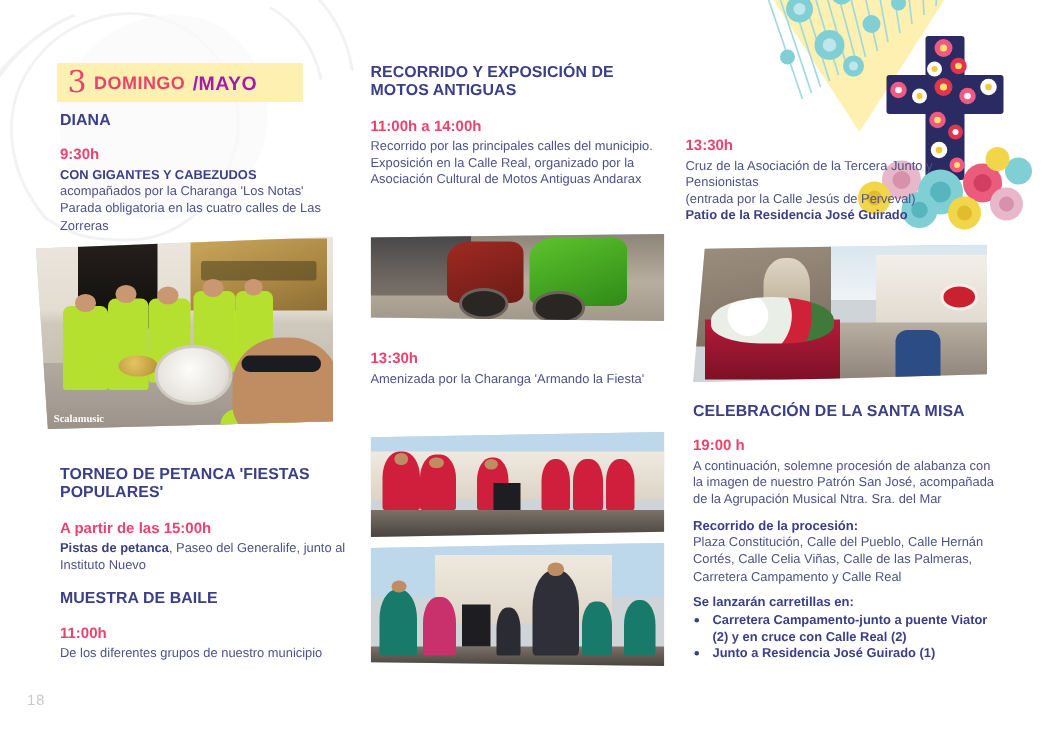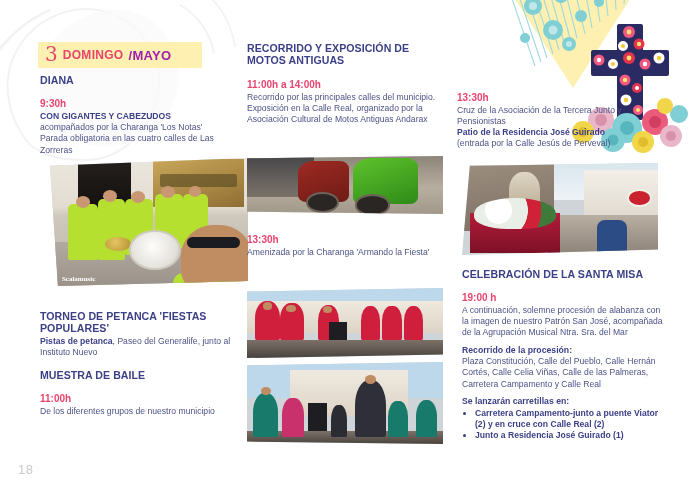--- a/index.html
+++ b/index.html
@@ -62,21 +62,21 @@
     margin:6px 0 1px 0;font-size:8.7px;font-weight:bold;color:#3b3f86;line-height:1.25;
   }
   ul.ev-list{
     margin:1px 0 0 0;padding-left:13px;font-size:8.6px;color:#3b3f86;
     line-height:1.28;font-weight:bold;
   }
   ul.ev-list li{margin:0;}
 
   
   .photo{position:absolute;overflow:hidden;background:#cfd4d8;}
-  .ph-band{left:50px;top:158px;width:198px;height:128px;
+  .ph-band{left:24px;top:158px;width:198px;height:128px;
      clip-path:polygon(0 6%,100% 0,100% 96%,4% 100%);}
   .ph-motos{left:247px;top:156px;width:196px;height:58px;
      clip-path:polygon(0 4%,100% 0,100% 100%,0 96%);}
   .ph-dance1{left:247px;top:288px;width:196px;height:70px;
      clip-path:polygon(0 5%,100% 0,100% 95%,0 100%);}
   .ph-dance2{left:247px;top:362px;width:196px;height:82px;
      clip-path:polygon(0 4%,100% 0,100% 100%,0 97%);}
   .ph-proc{left:462px;top:163px;width:196px;height:92px;
      clip-path:polygon(4% 3%,100% 0,100% 94%,0 100%);}
 
@@ -148,21 +148,21 @@
      background:linear-gradient(180deg,#b9aea2,#8d8277);}
   .pp-man{position:absolute;right:16%;bottom:0;width:15%;height:38%;
      background:#2c4c86;border-radius:8px 8px 0 0;}
   .pp-stop{position:absolute;right:3%;top:28%;width:11%;height:15%;border-radius:50%;
      background:#c9222e;border:2px solid #f3efe8;}
 
   
   .deco{position:absolute;right:0;top:-4px;width:205px;height:160px;}
 
   .pagenum{
-    position:absolute;left:18px;top:462px;font-size:13px;color:#c9c9cf;
+    position:absolute;left:18px;top:462px;font-size:10px;color:#c9c9cf;
     letter-spacing:.4px;
   }
 </style>
 </head>
 <body>
 
 <div class="page">
 
   <svg class="watermark" viewBox="0 0 290 250">
     <g fill="none" stroke="#e9e9ec" stroke-width="2">
@@ -276,20 +276,21 @@
       <p class="ev-time">9:30h</p>
       <p class="ev-body" style="font-weight:bold;color:#3b3f86;">CON GIGANTES Y CABEZUDOS</p>
       <p class="ev-body" style="white-space:pre-line">acompañados por la Charanga 'Los Notas'
 Parada obligatoria en las cuatro calles de Las Zorreras</p>
     </div>
   </div>
 
   <div class="col" style="left:40px;top:310px;width:200px;">
     <div class="ev">
       <h3 class="ev-title">TORNEO DE PETANCA 'FIESTAS POPULARES'</h3>
+      <p class="ev-time">A partir de las 15:00h</p>
       <p class="ev-body"><b>Pistas de petanca</b><span>, Paseo del Generalife, junto al Instituto Nuevo</span></p>
     </div>
     <div class="ev" style="margin-top:11px;">
       <h3 class="ev-title">MUESTRA DE BAILE</h3>
       <p class="ev-time">11:00h</p>
       <p class="ev-body">De los diferentes grupos de nuestro municipio</p>
     </div>
   </div>
 
   <div class="photo ph-band">
@@ -367,22 +368,22 @@
     <div class="dress-pnk" style="left:55%;width:16%;height:70%;background:#2f2f3a;"></div>
     <div class="d-head" style="left:60%;top:16%;width:6%;height:11%;"></div>
     <div class="dress-grn" style="left:72%;width:10%;height:44%;"></div>
     <div class="dress-grn" style="left:86%;width:11%;height:46%;"></div>
   </div>
 
   <div class="col col-right">
     <div class="ev">
       <p class="ev-time">13:30h</p>
       <p class="ev-body">Cruz de la Asociación de la Tercera Junto y Pensionistas</p>
+      <p class="ev-body">(entrada por la Calle Jesús de Perveval)</p>
       <p class="ev-body" style="font-weight:bold;color:#3b3f86;">Patio de la Residencia José Guirado</p>
-      <p class="ev-body">(entrada por la Calle Jesús de Perveval)</p>
     </div>
   </div>
 
   <div class="photo ph-proc">
     <div class="pp-sky"></div>
     <div class="pp-wall"></div>
     <div class="pp-house"></div>
     <div class="pp-crowd"></div>
     <div class="pp-statue"></div>
     <div class="pp-float"></div>

